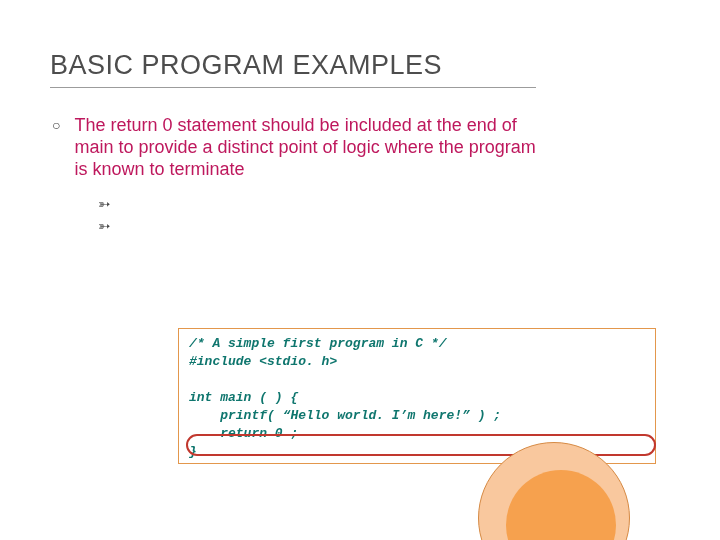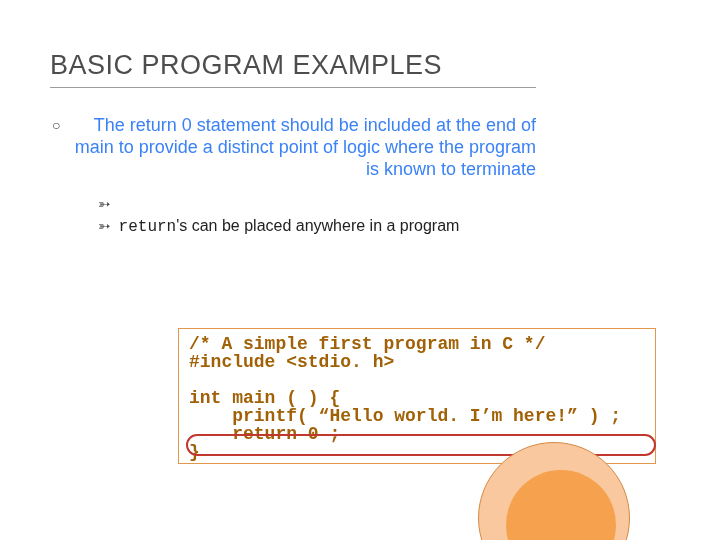--- a/index.html
+++ b/index.html
@@ -39,23 +39,22 @@
   }
   .bullet-main .dot {
     font-size: 14px;
     line-height: 22px;
     margin-right: 14px;
     color: #444;
   }
   .bullet-main .text {
     font-size: 18px;
     line-height: 22px;
-    color: #3b82f6;
+    color: #be185d;
     max-width: 600px;
-    text-align: right;
   }
   .sub-list {
     margin-top: 14px;
     margin-left: 48px;
   }
   .sub-item {
     display: flex;
     align-items: flex-start;
     margin-bottom: 2px;
   }
@@ -77,25 +76,26 @@
   .code-box {
     position: absolute;
     left: 178px;
     top: 328px;
     width: 478px;
     height: 136px;
     border: 1px solid #e3974c;
     box-sizing: border-box;
     padding: 6px 10px 6px 10px;
     font-family: "Courier New", Courier, monospace;
-    font-size: 18px;
+    font-size: 13px;
     line-height: 18px;
     font-weight: bold;
-    color: #a16207;
+    color: #0f766e;
     white-space: pre;
+    font-style: italic;
   }
   .highlight-box {
     position: absolute;
     left: 186px;
     top: 434px;
     width: 470px;
     height: 22px;
     border: 2.5px solid #c1382e;
     border-radius: 11px;
     box-sizing: border-box;
@@ -134,21 +134,20 @@
     <span class="dot">○</span>
     <span class="text">The return 0 statement should be included at the end of main to provide a distinct point of logic where the program is known to terminate</span>
   </div>
 
   <div class="sub-list">
     <div class="sub-item">
       <span class="tilde">➳</span>
     </div>
     <div class="sub-item">
       <span class="tilde">➳</span>
-      <span class="text"><span class="mono">return</span><span>'s can be placed anywhere in a program</span></span>
     </div>
   </div>
 
   <div class="code-box"><span>/* A simple first program in C */</span>
 <span>#include &lt;stdio. h&gt;</span>
 <span></span>
 <span>int main ( ) {</span>
 <span>    printf( “Hello world. I’m here!” ) ;</span>
 <span>    return 0 ;</span>
 <span>}</span></div>

